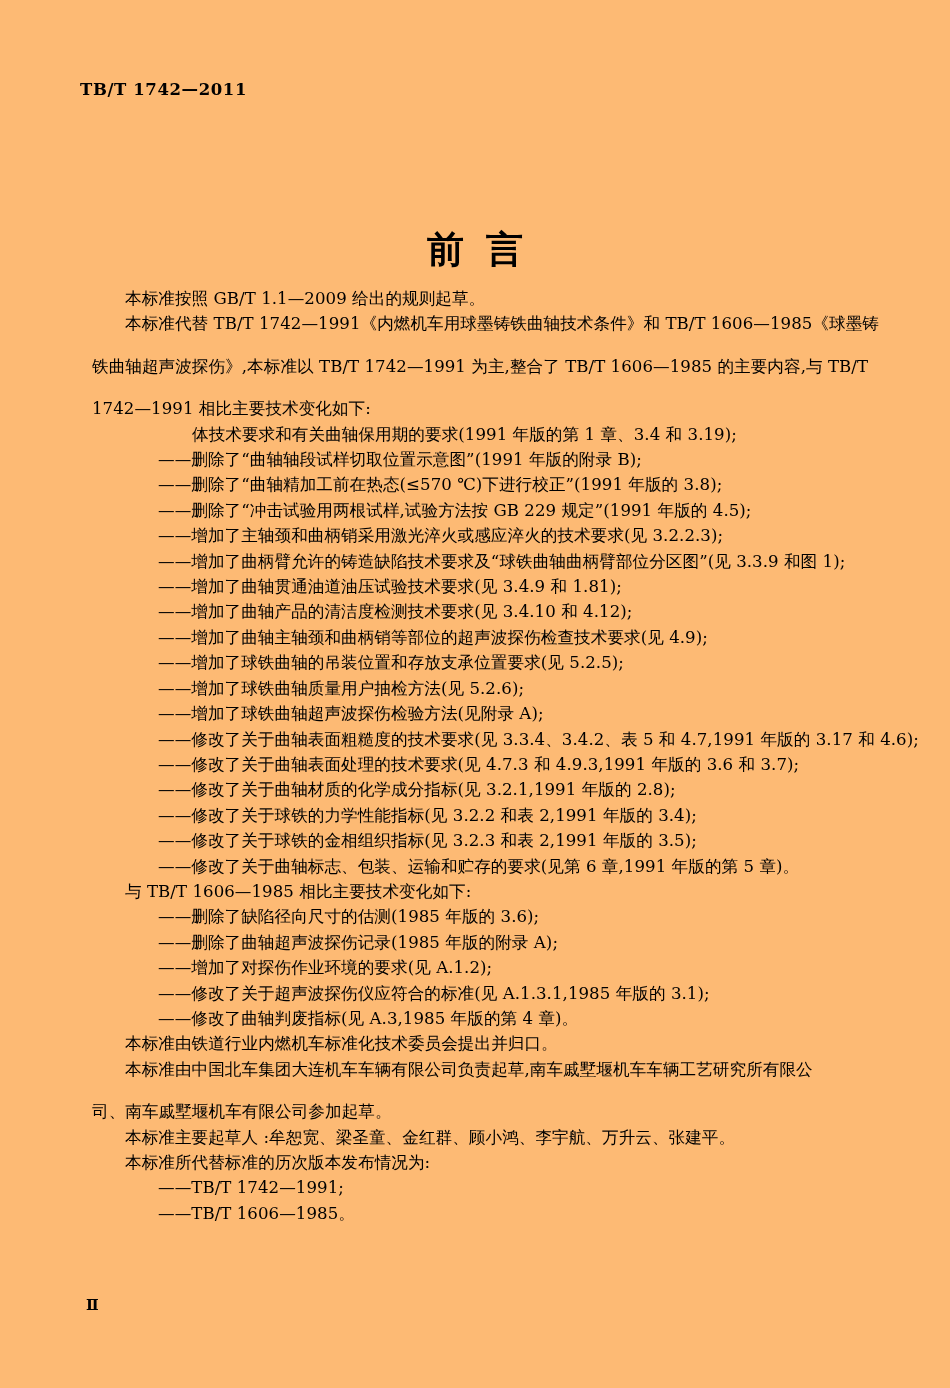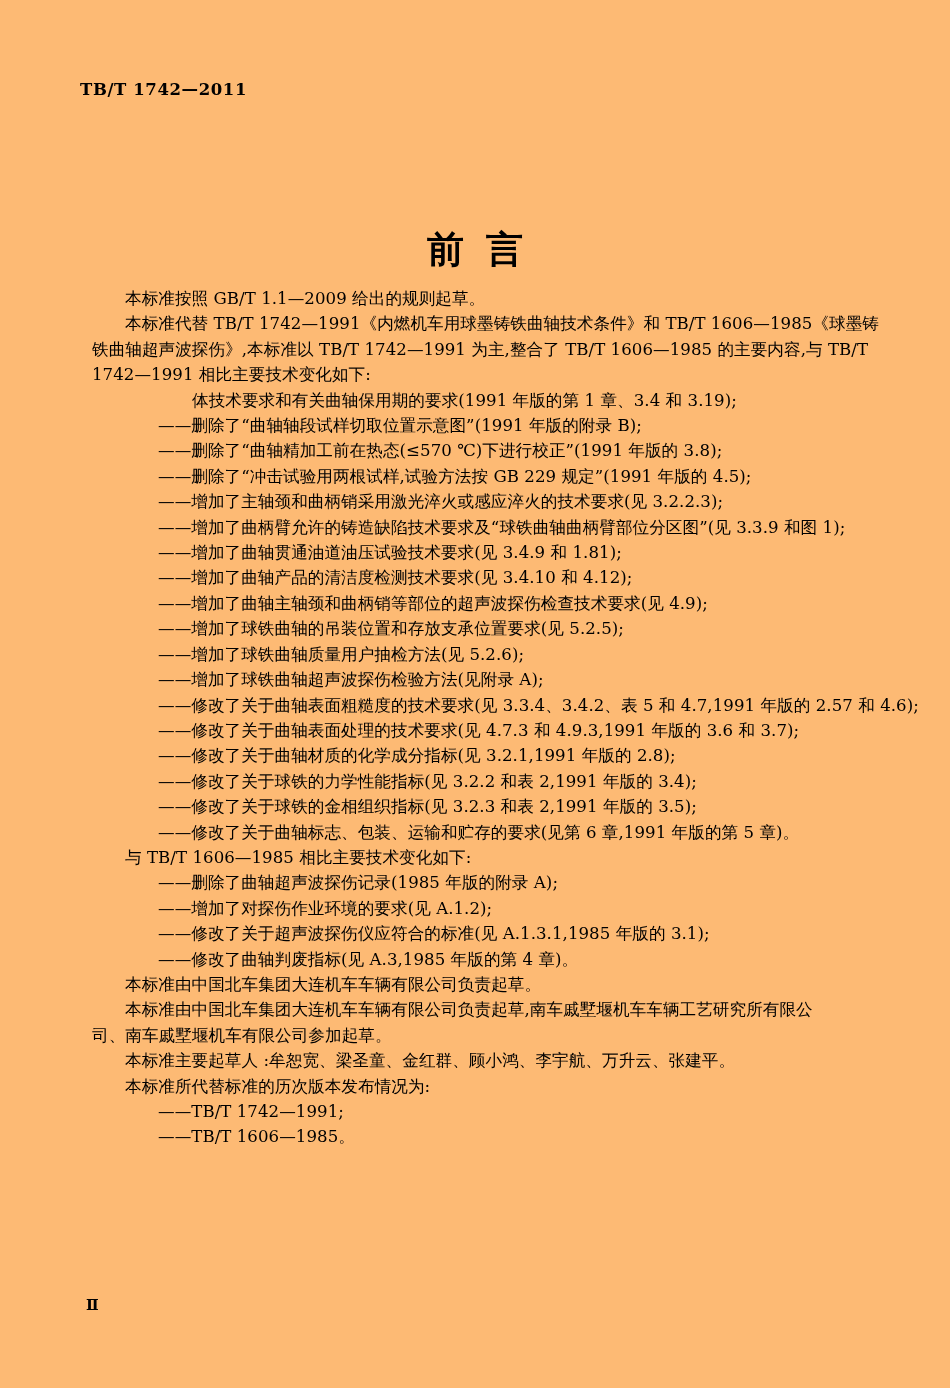--- a/index.html
+++ b/index.html
@@ -56,21 +56,21 @@
   }
 
   .line {
     font-size: 16.6px;
     line-height: 25.4px;
     white-space: nowrap;
     letter-spacing: 0.05px;
   }
 
   
-  .ind-0  { padding-left: 0px; }      
+  .ind-0  { padding-left: 0px; margin-top: 17px; }      
   .ind-1  { padding-left: 33px; }     
   .ind-2  { padding-left: 66px; }     
   .ind-3  { padding-left: 100px; }
 
   
   .page-number {
     position: absolute;
     left: 86px;
     top: 1296px;
     font-family: "DejaVu Serif", "Liberation Serif", serif;
@@ -101,35 +101,36 @@
     <div class="line ind-2">——删除了“曲轴精加工前在热态(≤570 ℃)下进行校正”(1991 年版的 3.8);</div>
     <div class="line ind-2">——删除了“冲击试验用两根试样,试验方法按 GB 229 规定”(1991 年版的 4.5);</div>
     <div class="line ind-2">——增加了主轴颈和曲柄销采用激光淬火或感应淬火的技术要求(见 3.2.2.3);</div>
     <div class="line ind-2">——增加了曲柄臂允许的铸造缺陷技术要求及“球铁曲轴曲柄臂部位分区图”(见 3.3.9 和图 1);</div>
     <div class="line ind-2">——增加了曲轴贯通油道油压试验技术要求(见 3.4.9 和 1.81);</div>
     <div class="line ind-2">——增加了曲轴产品的清洁度检测技术要求(见 3.4.10 和 4.12);</div>
     <div class="line ind-2">——增加了曲轴主轴颈和曲柄销等部位的超声波探伤检查技术要求(见 4.9);</div>
     <div class="line ind-2">——增加了球铁曲轴的吊装位置和存放支承位置要求(见 5.2.5);</div>
     <div class="line ind-2">——增加了球铁曲轴质量用户抽检方法(见 5.2.6);</div>
     <div class="line ind-2">——增加了球铁曲轴超声波探伤检验方法(见附录 A);</div>
-    <div class="line ind-2">——修改了关于曲轴表面粗糙度的技术要求(见 3.3.4、3.4.2、表 5 和 4.7,1991 年版的 2.57 和 4.6);</div>
+    <div class="line ind-2">——修改了关于曲轴表面粗糙度的技术要求(见 3.3.4、3.4.2、表 5 和 4.7,1991 年版的 3.17 和 4.6);</div>
     <div class="line ind-2">——修改了关于曲轴表面处理的技术要求(见 4.7.3 和 4.9.3,1991 年版的 3.6 和 3.7);</div>
     <div class="line ind-2">——修改了关于曲轴材质的化学成分指标(见 3.2.1,1991 年版的 2.8);</div>
     <div class="line ind-2">——修改了关于球铁的力学性能指标(见 3.2.2 和表 2,1991 年版的 3.4);</div>
     <div class="line ind-2">——修改了关于球铁的金相组织指标(见 3.2.3 和表 2,1991 年版的 3.5);</div>
     <div class="line ind-2">——修改了关于曲轴标志、包装、运输和贮存的要求(见第 6 章,1991 年版的第 5 章)。</div>
 
     <div class="line ind-1">与 TB/T 1606—1985 相比主要技术变化如下:</div>
 
+    <div class="line ind-2">——删除了缺陷径向尺寸的估测(1985 年版的 3.6);</div>
     <div class="line ind-2">——删除了曲轴超声波探伤记录(1985 年版的附录 A);</div>
     <div class="line ind-2">——增加了对探伤作业环境的要求(见 A.1.2);</div>
     <div class="line ind-2">——修改了关于超声波探伤仪应符合的标准(见 A.1.3.1,1985 年版的 3.1);</div>
     <div class="line ind-2">——修改了曲轴判废指标(见 A.3,1985 年版的第 4 章)。</div>
 
-    <div class="line ind-1">本标准由中国北车集团大连机车车辆有限公司负责起草。</div>
+    <div class="line ind-1">本标准由铁道行业内燃机车标准化技术委员会提出并归口。</div>
 
     <div class="line ind-1">本标准由中国北车集团大连机车车辆有限公司负责起草,南车戚墅堰机车车辆工艺研究所有限公</div>
     <div class="line ind-0">司、南车戚墅堰机车有限公司参加起草。</div>
 
     <div class="line ind-1">本标准主要起草人 :牟恕宽、梁圣童、金红群、顾小鸿、李宇航、万升云、张建平。</div>
 
     <div class="line ind-1">本标准所代替标准的历次版本发布情况为:</div>
 
     <div class="line ind-2">——TB/T 1742—1991;</div>
     <div class="line ind-2">——TB/T 1606—1985。</div>

